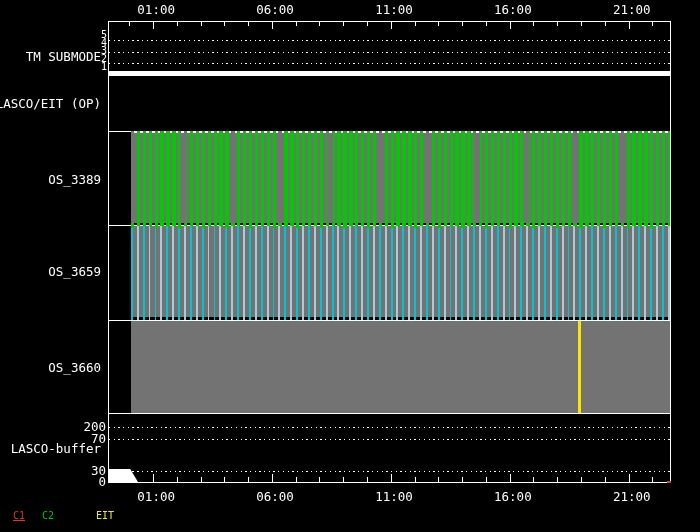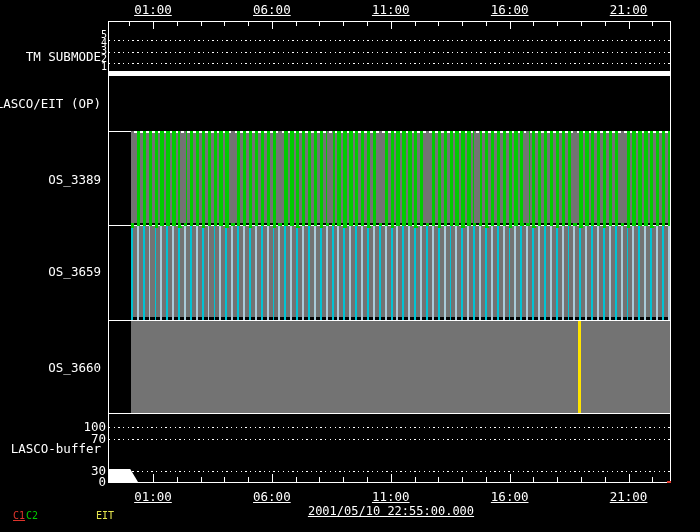--- a/index.html
+++ b/index.html
@@ -17,22 +17,22 @@
   }
   .rowlbl{
     position:absolute; left:-9px; width:110px; text-align:right;
     font-size:12.5px; line-height:13px; white-space:pre;
   }
   .ylbl { position:absolute; left:60px; width:46px; text-align:right;
           font-size:12.5px; line-height:13px; }
   .tmlbl{ position:absolute; left:95px; width:12px; text-align:right;
           font-size:10px; line-height:8px; height:8px; }
   .tick { position:absolute; width:1px; background:#fff; }
-  .tlabel{ position:absolute; width:44px; text-align:center;
-           font-size:12.5px; line-height:13px;text-decoration:underline; }
+  .tlabel{ position:absolute; width:44px; text-align:right;
+           font-size:12.5px; line-height:13px; }
   .legend-item{ position:absolute; font-size:10px; line-height:11px; }
 
   #bars3389{
     position:absolute; left:131px; top:131px; width:539px; height:95px;
     background-image:
       repeating-linear-gradient(90deg, transparent 0 3.3px, #ffffff 3.3px 5.9px),
       repeating-linear-gradient(90deg, #737373 0 6px, transparent 6px 49px),
       repeating-linear-gradient(90deg, #00CB00 0 3.3px, transparent 3.3px 5.9px),
       linear-gradient(#737373,#737373);
     background-size:100% 2px, 100% calc(100% - 3px), 100% 100%, 100% calc(100% - 3px);
@@ -93,21 +93,20 @@
   <div id="block3660"></div>
   <div id="yline" style="background: rgb(255, 228, 0);"></div>
 
   <div class="dotline" style="left:109px;top:427px;width:561px"></div>
   <div class="dotline" style="left:109px;top:439px;width:561px"></div>
   <div class="dotline" style="left:109px;top:471px;width:561px"></div>
   <div id="bufferfill"></div>
 
   <div id="endmark" style="background: rgb(224, 58, 47);"></div>
 
-  <div class="tlabel" style="left:306px;top:505px;width:170px;font-size:12px">2001/05/10 22:55:00.000</div>
 <div class="tick" style="left: 129.2px; top: 22px; height: 4px;"></div>
     <div class="tick" style="left: 129.2px; top: 477px; height: 5px;"></div>
     <div class="tick" style="left: 152.98px; top: 22px; height: 7px;"></div>
     <div class="tick" style="left: 152.98px; top: 474px; height: 8px;"></div>
     <div class="tick" style="left: 176.76px; top: 22px; height: 4px;"></div>
     <div class="tick" style="left: 176.76px; top: 477px; height: 5px;"></div>
     <div class="tick" style="left: 200.54px; top: 22px; height: 4px;"></div>
     <div class="tick" style="left: 200.54px; top: 477px; height: 5px;"></div>
     <div class="tick" style="left: 224.32px; top: 22px; height: 4px;"></div>
     <div class="tick" style="left: 224.32px; top: 477px; height: 5px;"></div>
@@ -155,21 +154,21 @@
     <div class="tlabel" style="left: 368.78px; top: 490px;">11:00</div>
     <div class="tlabel" style="left: 487.68px; top: 3px;">16:00</div>
     <div class="tlabel" style="left: 487.68px; top: 490px;">16:00</div>
     <div class="tlabel" style="left: 606.58px; top: 3px;">21:00</div>
     <div class="tlabel" style="left: 606.58px; top: 490px;">21:00</div>
     <div class="tmlbl" style="top: 31px;">5</div>
     <div class="tmlbl" style="top: 39px;">4</div>
     <div class="tmlbl" style="top: 47px;">3</div>
     <div class="tmlbl" style="top: 55px;">2</div>
     <div class="tmlbl" style="top: 63px;">1</div>
-    <div class="ylbl" style="top: 420px;">100</div>
+    <div class="ylbl" style="top: 420px;">200</div>
     <div class="ylbl" style="top: 432px;">70</div>
     <div class="ylbl" style="top: 464px;">30</div>
     <div class="ylbl" style="top: 475px;">0</div>
     <div class="legend-item" style="left: 13px; top: 510px; color: rgb(222, 52, 43); text-decoration: underline;">C1</div>
-    <div class="legend-item" style="left: 26px; top: 510px; color: rgb(0, 203, 0);">C2</div>
+    <div class="legend-item" style="left: 42px; top: 510px; color: rgb(0, 203, 0);">C2</div>
     <div class="legend-item" style="left: 69px; top: 510px; color: rgb(163, 198, 232); margin-top: 46px;">C3</div>
     <div class="legend-item" style="left: 96px; top: 510px; color: rgb(230, 230, 78);">EIT</div>
   </div>
 
 </body></html>

